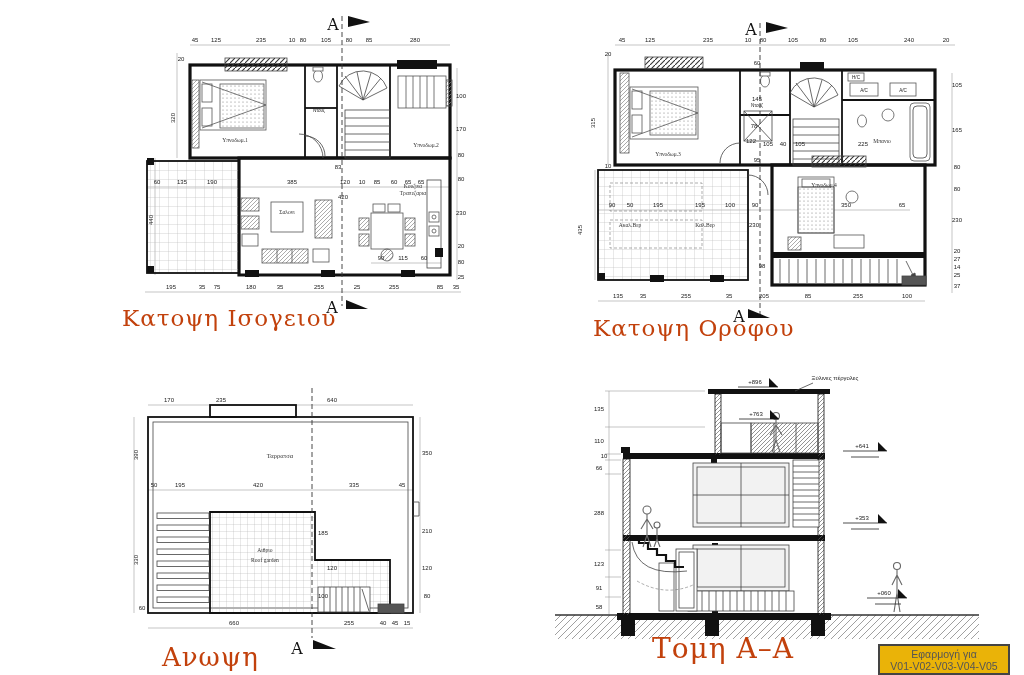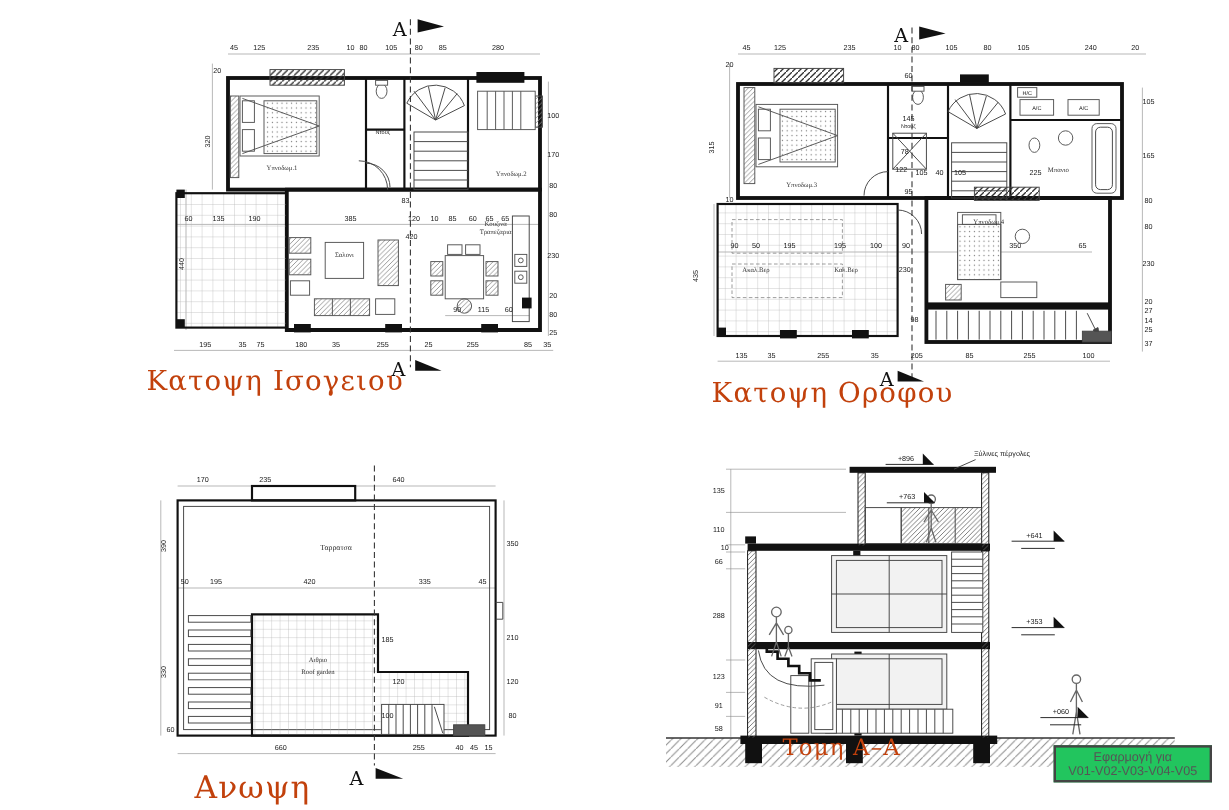--- a/index.html
+++ b/index.html
@@ -13,22 +13,22 @@
   .w{stroke:#111;stroke-width:3.2;fill:none}
   .w2{stroke:#111;stroke-width:1.8;fill:none}
   .t{stroke:#444;stroke-width:.8;fill:none}
   .d{stroke:#888;stroke-width:.5;fill:none}
   .dash{stroke:#333;stroke-width:.9;fill:none;stroke-dasharray:5 3}
   .dashthin{stroke:#777;stroke-width:.6;fill:none;stroke-dasharray:3 2}
   .furn{stroke:#555;stroke-width:.8;fill:#fff}
   .ppl{stroke:#666;stroke-width:1.1;fill:none}
   .blk{fill:#111;stroke:none}
   .ptitle{position:absolute;font:23px "DejaVu Serif",serif;color:#c2410c;letter-spacing:1px;white-space:nowrap}
-  .tblock{position:absolute;left:878px;top:621px;width:128px;height:27px;border:2px solid #444;
-          display:flex;flex-direction:column;align-items:center;justify-content:center;background:#22c55e}
+  .tblock{position:absolute;left:878px;top:644px;width:128px;height:27px;border:2px solid #444;
+          display:flex;flex-direction:column;align-items:center;justify-content:center;background:#eab308}
   .tblock div{font:10.5px "Liberation Sans",sans-serif;color:#555;line-height:12px;white-space:nowrap}
 </style>
 </head>
 <body>
 
 <div class="panel" style="left:105px;top:8px">
 <svg width="400" height="312" viewBox="0 0 400 312">
   <defs>
     <pattern id="g-grid" width="9" height="9" patternUnits="userSpaceOnUse">
           <path d="M9 0H0V9" fill="none" stroke="#b5b5b5" stroke-width=".6"></path>
@@ -561,18 +561,18 @@
         <text x="54" y="78">110</text>
         <text x="59" y="93">10</text>
         <text x="54" y="105">66</text>
         <text x="54" y="150">288</text>
         <text x="54" y="201">123</text>
         <text x="54" y="225">91</text>
         <text x="54" y="244">58</text>
       </g>
 </svg>
 </div>
-<div class="ptitle" style="left:652px;top:612px;font-size:19px">Τομη Α–Α</div>
+<div class="ptitle" style="left:652px;top:632px;font-size:28px">Τομη Α–Α</div>
 
 <div class="tblock">
   <div>Εφαρμογή για</div>
   <div>V01-V02-V03-V04-V05</div>
 </div>
 
 </body></html>

